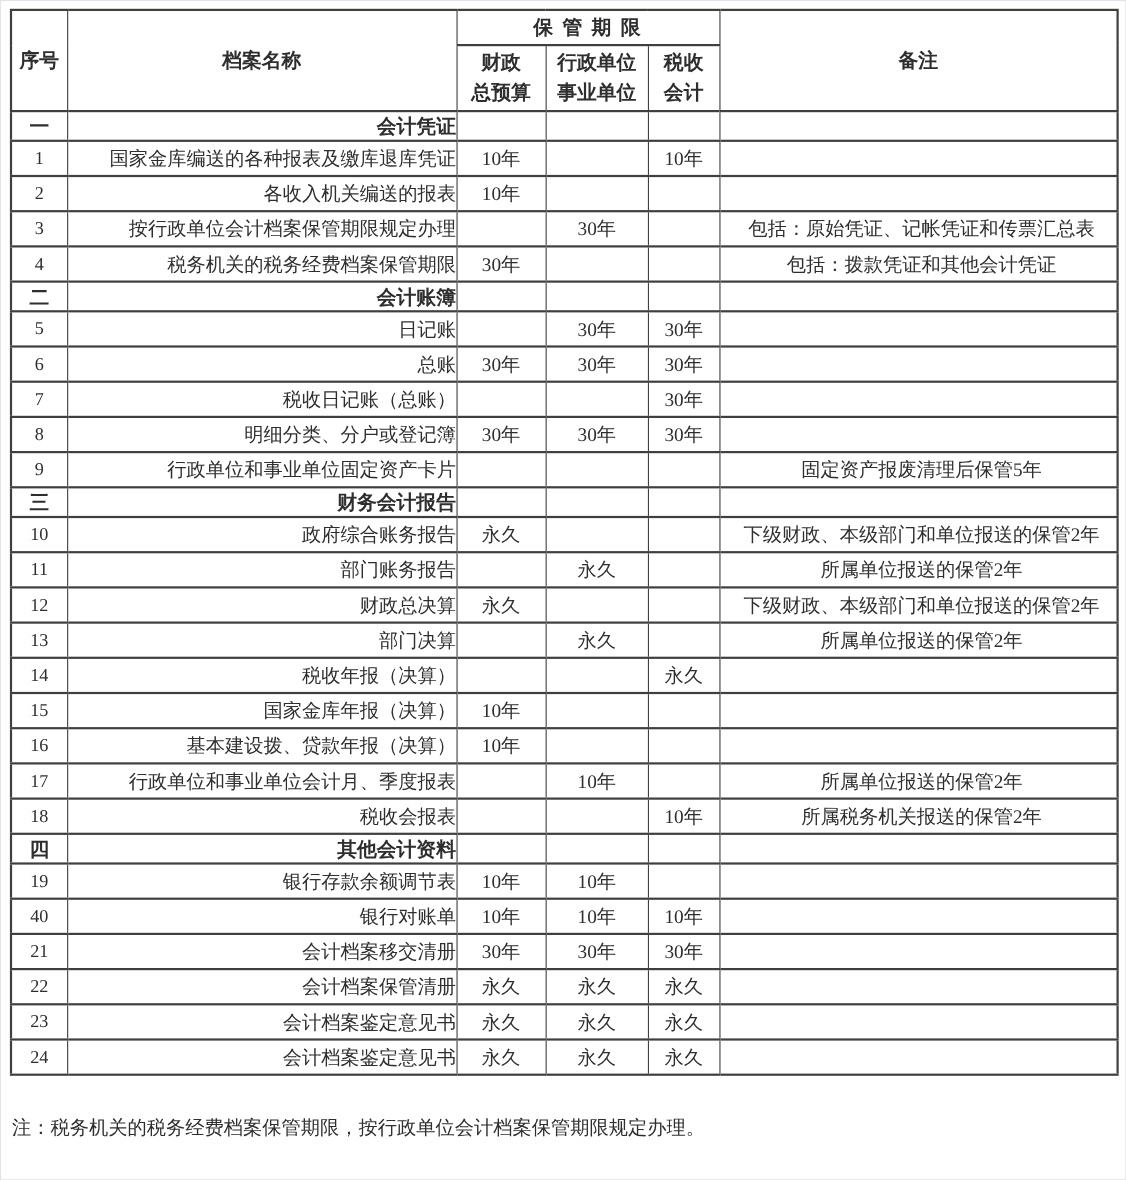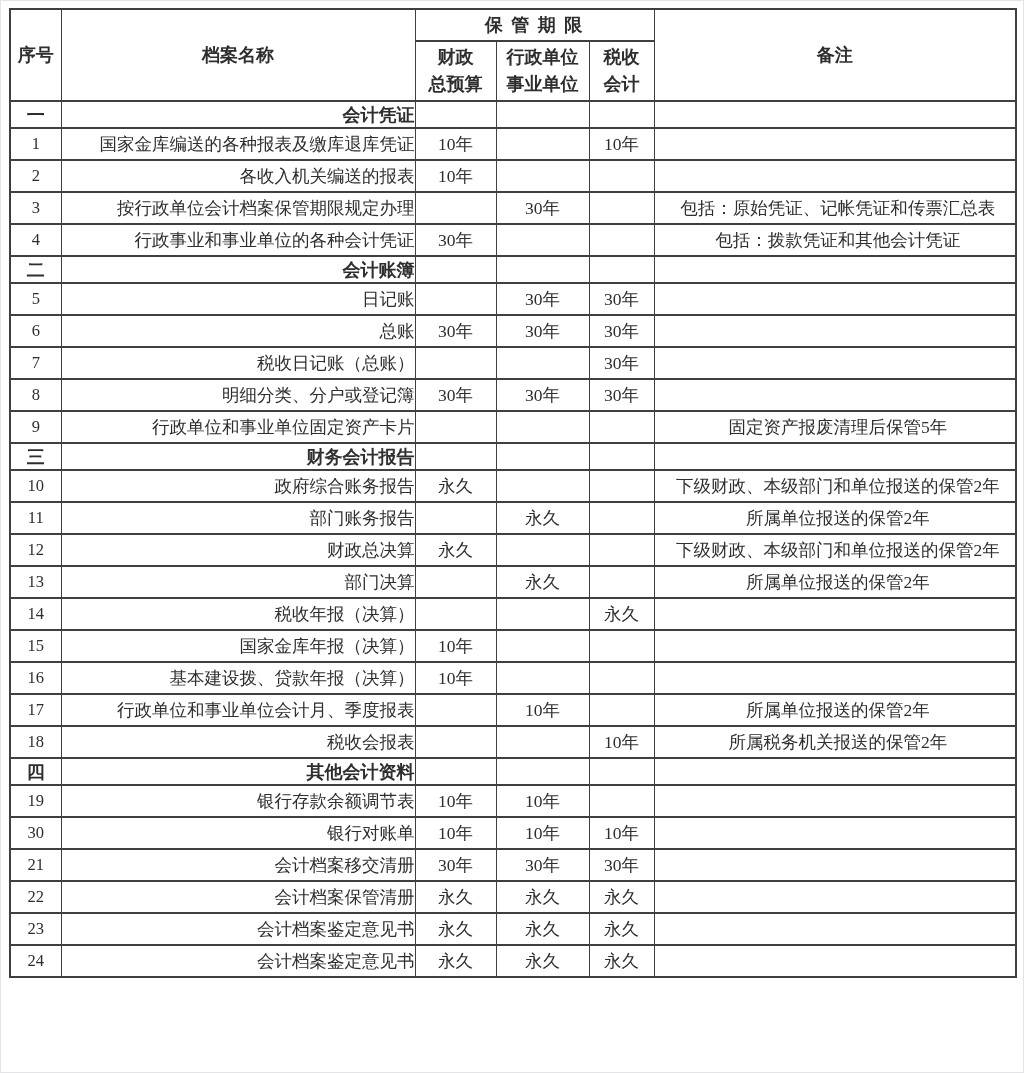--- a/index.html
+++ b/index.html
@@ -135,21 +135,21 @@
         <tr>
           <td class="td-no">3</td>
           <td class="td-name">按行政单位会计档案保管期限规定办理</td>
           <td class="td-val"></td>
           <td class="td-val">30年</td>
           <td class="td-val"></td>
           <td class="td-remark">包括：原始凭证、记帐凭证和传票汇总表</td>
         </tr>
         <tr>
           <td class="td-no">4</td>
-          <td class="td-name">行政事业和事业单位的各种会计凭证</td>
+          <td class="td-name">税务机关的税务经费档案保管期限</td>
           <td class="td-val">30年</td>
           <td class="td-val"></td>
           <td class="td-val"></td>
           <td class="td-remark">包括：拨款凭证和其他会计凭证</td>
         </tr>
         <tr class="section">
           <td class="td-no">二</td>
           <td class="td-name">会计账簿</td>
           <td class="td-val"></td>
           <td class="td-val"></td>
@@ -286,21 +286,21 @@
         </tr>
         <tr>
           <td class="td-no">19</td>
           <td class="td-name">银行存款余额调节表</td>
           <td class="td-val">10年</td>
           <td class="td-val">10年</td>
           <td class="td-val"></td>
           <td class="td-remark"></td>
         </tr>
         <tr>
-          <td class="td-no">30</td>
+          <td class="td-no">40</td>
           <td class="td-name">银行对账单</td>
           <td class="td-val">10年</td>
           <td class="td-val">10年</td>
           <td class="td-val">10年</td>
           <td class="td-remark"></td>
         </tr>
         <tr>
           <td class="td-no">21</td>
           <td class="td-name">会计档案移交清册</td>
           <td class="td-val">30年</td>
@@ -328,14 +328,15 @@
           <td class="td-no">24</td>
           <td class="td-name">会计档案鉴定意见书</td>
           <td class="td-val">永久</td>
           <td class="td-val">永久</td>
           <td class="td-val">永久</td>
           <td class="td-remark"></td>
         </tr>
       </tbody>
   </table>
 
+  <div class="note">注：税务机关的税务经费档案保管期限，按行政单位会计档案保管期限规定办理。</div>
 
 </div>
 
 </body></html>

